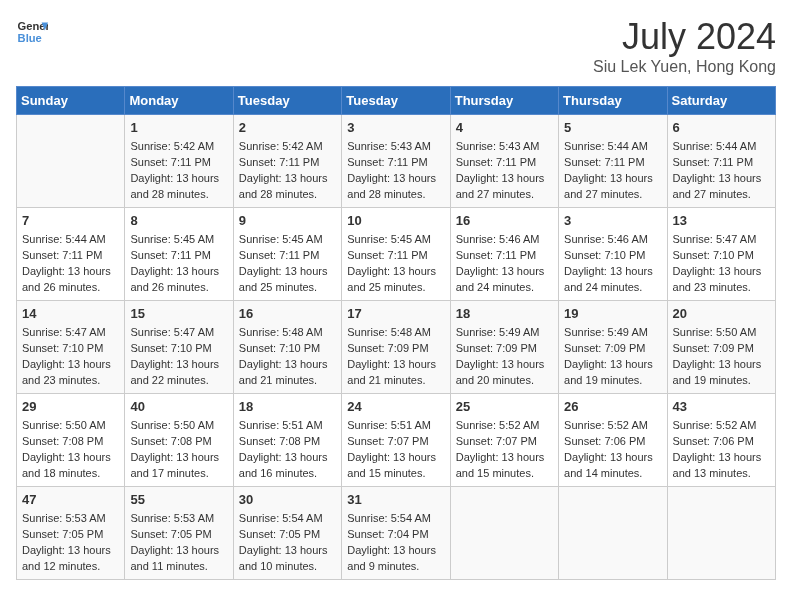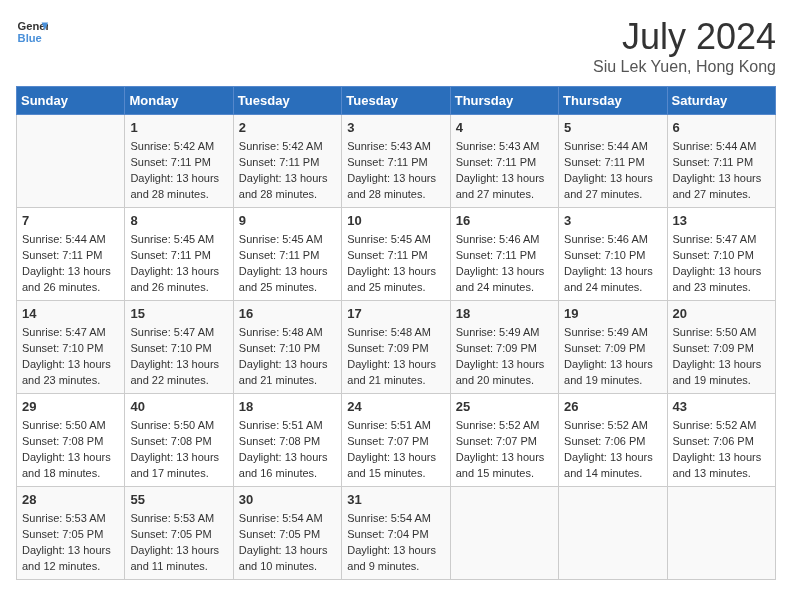--- a/index.html
+++ b/index.html
@@ -223,21 +223,21 @@
           <span class="day-number">26</span>
           <div class="day-info">Sunrise: 5:52 AM<br>Sunset: 7:06 PM<br>Daylight: 13 hours and 14 minutes.</div>
         </td>
         <td>
           <span class="day-number">43</span>
           <div class="day-info">Sunrise: 5:52 AM<br>Sunset: 7:06 PM<br>Daylight: 13 hours and 13 minutes.</div>
         </td>
       </tr>
       <tr>
         <td>
-          <span class="day-number">28</span>
+          <span class="day-number">47</span>
           <div class="day-info">Sunrise: 5:53 AM<br>Sunset: 7:05 PM<br>Daylight: 13 hours and 12 minutes.</div>
         </td>
         <td>
           <span class="day-number">55</span>
           <div class="day-info">Sunrise: 5:53 AM<br>Sunset: 7:05 PM<br>Daylight: 13 hours and 11 minutes.</div>
         </td>
         <td>
           <span class="day-number">30</span>
           <div class="day-info">Sunrise: 5:54 AM<br>Sunset: 7:05 PM<br>Daylight: 13 hours and 10 minutes.</div>
         </td>

